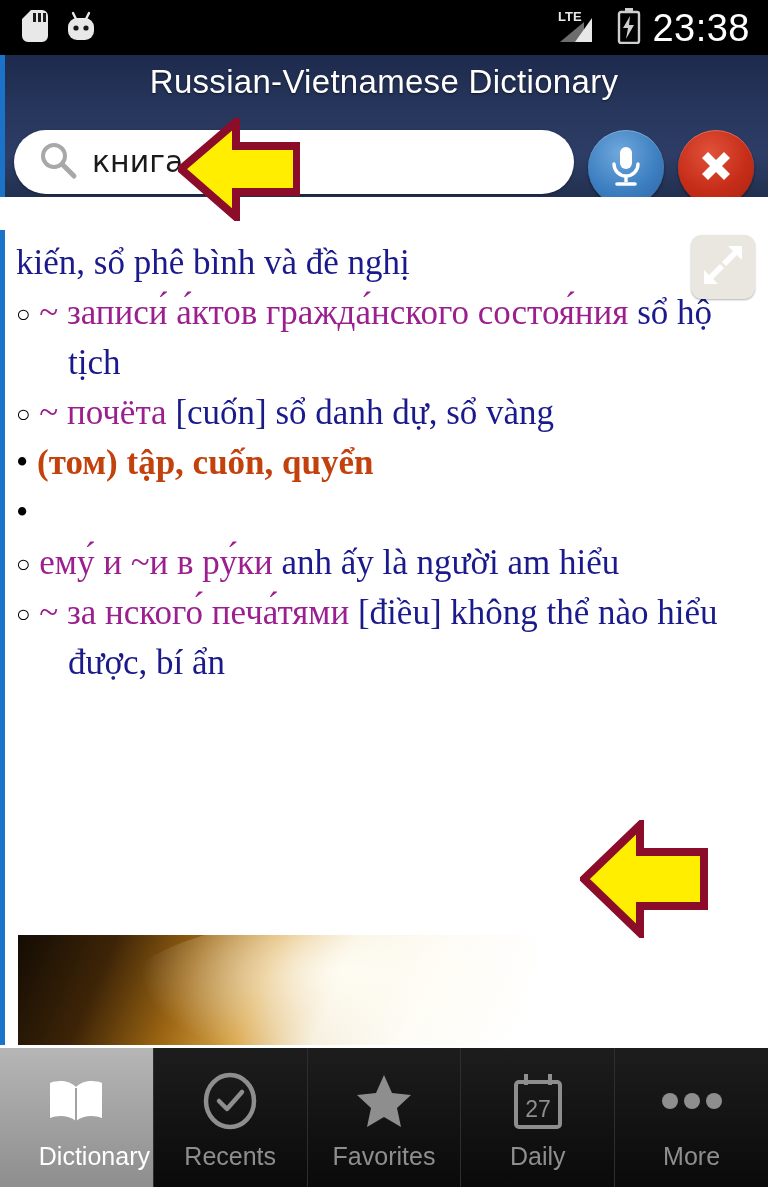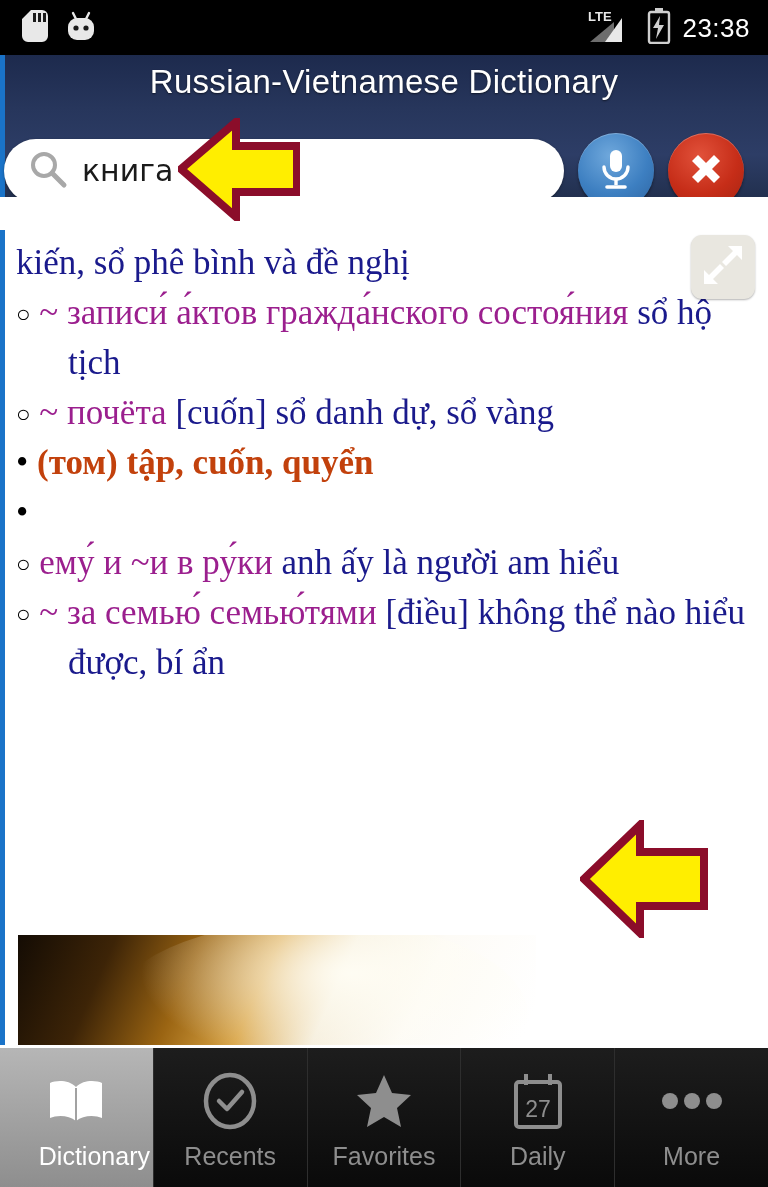--- a/index.html
+++ b/index.html
@@ -12,40 +12,40 @@
   #app{position:relative;width:768px;height:1187px;overflow:hidden;}
 
   
   .statusbar{
     position:absolute;left:0;top:0;width:768px;height:55px;
     background:#000000;
     display:flex;align-items:center;
   }
   .sb-left{display:flex;align-items:center;gap:18px;padding-left:22px;}
   .sb-right{margin-left:auto;display:flex;align-items:center;gap:11px;padding-right:18px;text-align:right;}
-  .sb-time{color:#ffffff;font-size:26px;font-weight:400;letter-spacing:0.5px;line-height:1;}
+  .sb-time{color:#ffffff;font-size:38px;font-weight:400;letter-spacing:0.5px;line-height:1;}
 
   
   .header{
     position:absolute;left:0;top:55px;width:768px;height:142px;
     background:linear-gradient(180deg,#1d2a4d 0%,#27365c 38%,#2d3d66 70%,#22304f 100%);
     overflow:hidden;
   }
   .header:before{
     content:"";position:absolute;left:0;top:0;width:5px;height:175px;
     background:#1a73c8;
   }
   .app-title{
     position:absolute;left:0;top:8px;width:768px;text-align:center;
     color:#ffffff;font-size:33px;font-weight:400;letter-spacing:0.3px;
     text-shadow:0 1px 2px rgba(0,0,0,.55);
   }
   .searchrow{
-    position:absolute;left:4px;top:75px;width:740px;height:82px;
-    display:flex;align-items:center;
+    position:absolute;left:14px;top:75px;width:740px;height:82px;
+    display:flex;
   }
   .searchbox{
     position:relative;width:563px;height:64px;background:#ffffff;
     border-radius:33px;display:flex;align-items:center;
     box-shadow:0 1px 3px rgba(0,0,0,.35);
   }
   .search-icon{margin-left:24px;margin-right:14px;flex:0 0 auto;display:block;}
   .search-value{
     font-size:30px;color:#1a1a1a;font-family:"DejaVu Sans", sans-serif;
     line-height:1;white-space:nowrap;overflow:hidden;
@@ -239,21 +239,21 @@
         <span class="bold-head"></span>
       </p>
 
       <p class="ln cont">
         <span class="dot-o">○</span>
         <span class="ru">ему́ и ~и в ру́ки </span><span class="vi">anh ấy là người am hiểu</span>
       </p>
 
       <p class="ln cont">
         <span class="dot-o">○</span>
-        <span class="ru">~ за семью́ семью́тями </span><span class="vi">[điều] không thể nào hiểu được, bí ẩn</span>
+        <span class="ru">~ за нского́ печа́тями </span><span class="vi">[điều] không thể nào hiểu được, bí ẩn</span>
       </p>
 
     </div>
 
     <div class="photo">
       <svg width="518" height="295" viewBox="0 0 518 295">
         <defs>
           <linearGradient id="bgWash" x1="0" y1="0" x2="1" y2="0.25">
             <stop offset="0%" stop-color="#140c04"></stop>
             <stop offset="18%" stop-color="#3d2407"></stop>

